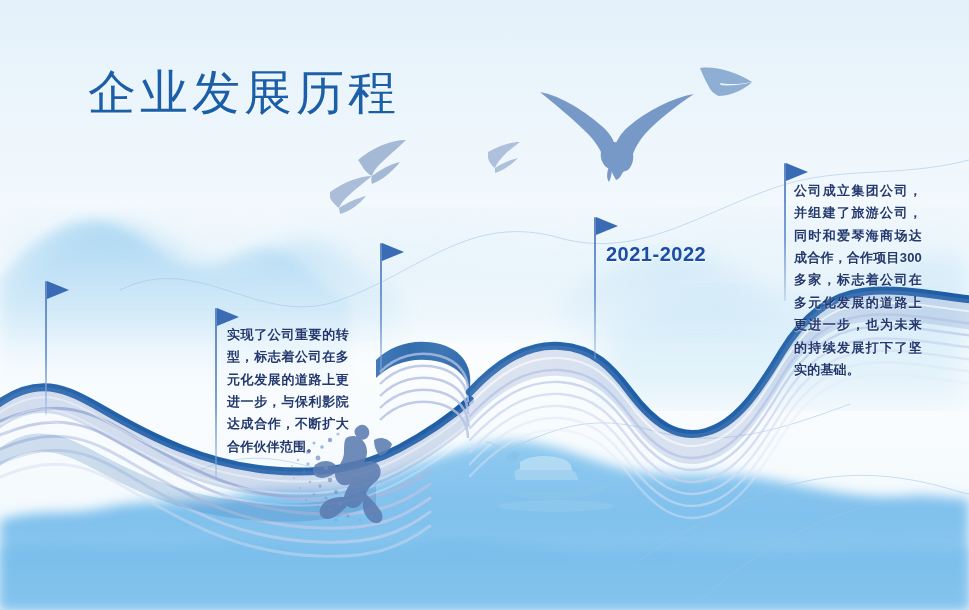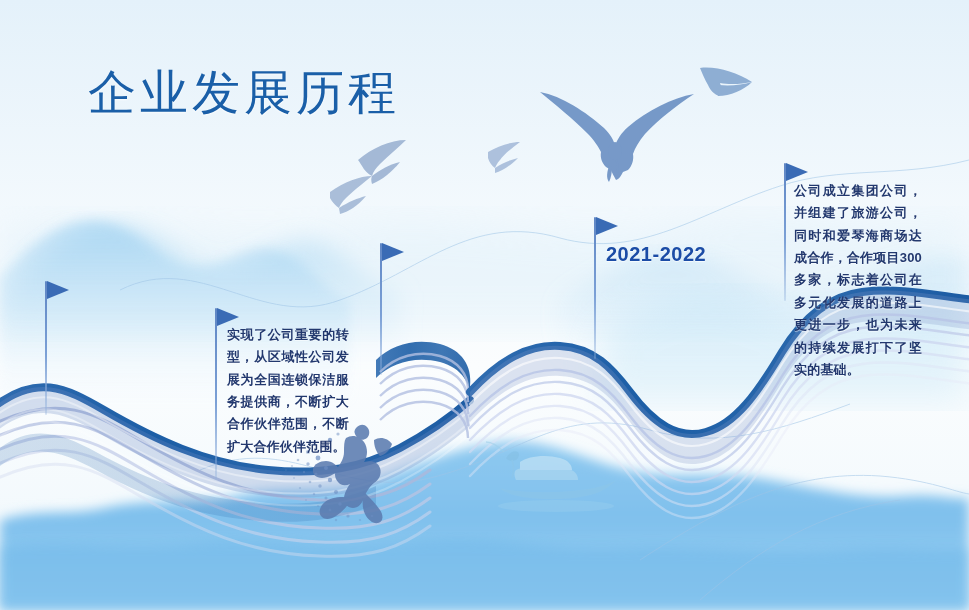--- a/index.html
+++ b/index.html
@@ -359,21 +359,21 @@
     <div class="pole" style="height:142px;"></div>
     <div class="pennant"></div>
   </div>
   <div class="flag" style="left:784px;top:163px;">
     <div class="pole" style="height:138px;"></div>
     <div class="pennant"></div>
   </div>
 
 
   <div class="milestone" style="left:227px;top:324px;width:122px;">
-    <div class="ms-body">实现了公司重要的转型，从区域性公司发展为全国连锁保洁服务提供商，不断扩大合作伙伴范围，不断扩大合作伙伴范围。</div>
+    <div class="ms-body">实现了公司重要的转型，标志着公司在多元化发展的道路上更进一步，与保利影院达成合作，不断扩大合作伙伴范围。</div>
   </div>
 
 
   <div class="milestone" style="left:604px;top:243px;width:132px;">
     <div class="ms-year">2021-2022</div>
   </div>
 
   <div class="milestone" style="left:794px;top:180px;width:128px;">
     <div class="ms-body">公司成立集团公司，并组建了旅游公司，同时和爱琴海商场达成合作，合作项目300多家，标志着公司在多元化发展的道路上更进一步，也为未来的持续发展打下了坚实的基础。</div>
   </div>

